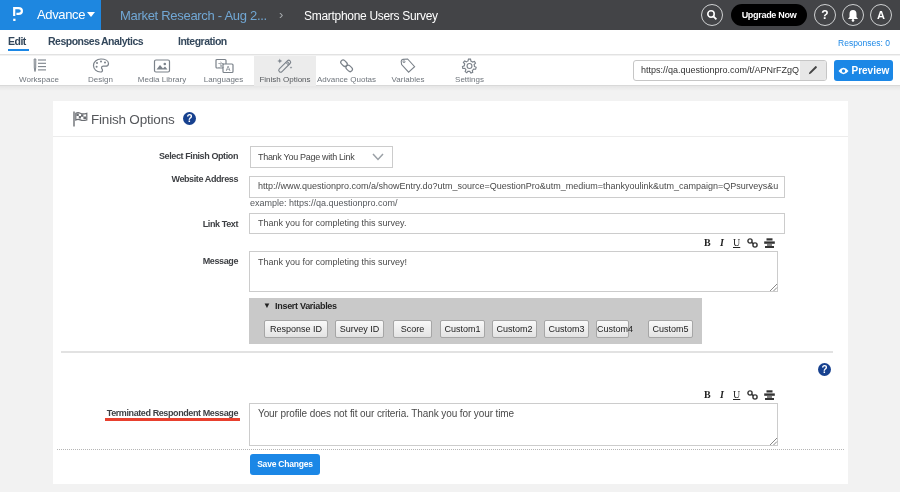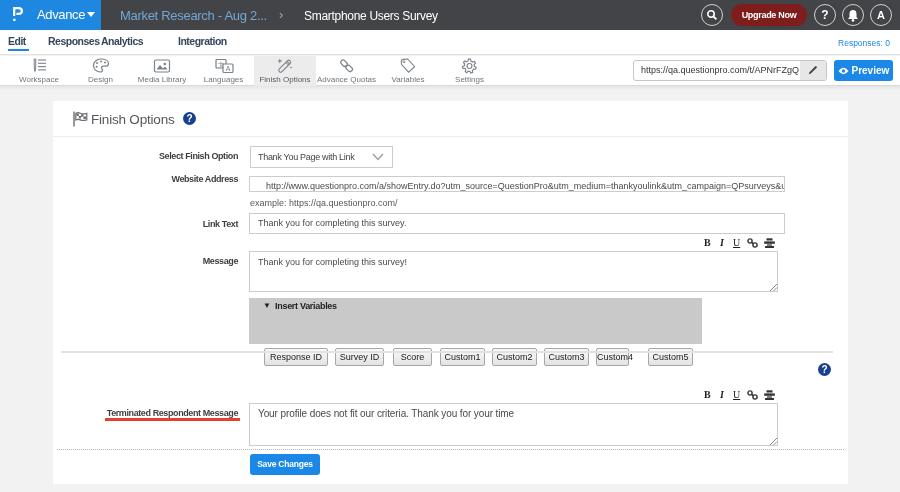--- a/index.html
+++ b/index.html
@@ -9,21 +9,21 @@
 
   
   #topbar { left:0; top:0; width:900px; height:30px; background:#434447; }
   #logobox { left:0; top:0; width:101px; height:31px; background:#1e87e0; }
   #surveys { left:37px; top:7px; color:#fff; font-size:13px; letter-spacing:-0.35px; }
   #ddarrow { left:87px; top:12px; width:0; height:0; border-left:4.5px solid transparent; border-right:4.5px solid transparent; border-top:5.5px solid #fff; }
   #crumb1 { left:120px; top:8px; color:#71a7d4; font-size:13px; letter-spacing:-0.3px; }
   #crumbsep { left:279px; top:7px; color:#a7abae; font-size:13px; }
   #crumb2 { left:304px; top:9px; color:#fff; font-size:12px; letter-spacing:-0.3px; }
   .circ { width:22px; height:22px; border:1px solid #cfd1d2; border-radius:50%; top:4px; color:#fff; text-align:center; }
-  #upgrade { left:731px; top:4px; width:76px; height:22px; background:#7f1d1d; border-radius:11px; color:#fff; font-size:9px; letter-spacing:-0.3px; font-weight:bold; text-align:center; line-height:22px; }
+  #upgrade { left:731px; top:4px; width:76px; height:22px; background:#000000; border-radius:11px; color:#fff; font-size:9px; letter-spacing:-0.3px; font-weight:bold; text-align:center; line-height:22px; }
 
   
   #navrow { left:0; top:30px; width:900px; height:25px; background:#fff; border-bottom:1px solid #e2e2e2; }
   .nav { top:35px; color:#33475b; font-size:10.5px; font-weight:bold; letter-spacing:-0.5px; }
   #editline { left:8px; top:49px; width:21px; height:2px; background:#1b87e6; }
   #responses { top:38px; right:10px; color:#1b87e6; font-size:8.5px; }
 
   
   #toolrow { left:0; top:56px; width:900px; height:30px; background:#fff; border-bottom:1px solid #d9d9d9; }
   #toolshadow { left:0; top:86px; width:900px; height:5px; background:linear-gradient(to bottom, rgba(0,0,0,0.05), rgba(0,0,0,0)); }
@@ -40,32 +40,32 @@
   #cardhead { left:53px; top:101px; width:795px; height:36px; border-bottom:1px solid #ececec; }
   #fo-title { left:91px; top:112px; font-size:13.5px; color:#55575b; letter-spacing:-0.2px; }
   .qhelp { width:13px; height:13px; border-radius:50%; background:#17418f; color:#fff; font-size:10px; font-weight:bold; text-align:center; line-height:13px; }
 
   .flabel { font-size:9px; font-weight:bold; color:#3e4044; text-align:right; width:210px; left:28px; white-space:nowrap; letter-spacing:-0.4px; }
   .inbox { border:1px solid #ccc; background:#fff; color:#4a4a4a; }
 
   #sel { left:250px; top:146px; width:143px; height:22px; border:1px solid #ccc; font-size:9px; letter-spacing:-0.3px; color:#444; line-height:20px; padding-left:7px; white-space:nowrap; overflow:hidden; }
   #selarrow { left:372px; top:153px; }
 
-  #websitein { left:249px; top:176px; width:536px; height:16px; font-size:9px; line-height:18px; padding-left:16px; white-space:nowrap; overflow:hidden; }
+  #websitein { left:249px; top:176px; width:536px; height:22px; font-size:9px; line-height:18px; padding-left:8px; white-space:nowrap; overflow:hidden; }
   #example { left:250px; top:198px; font-size:9px; color:#55585c; }
   #linktextin { left:249px; top:213px; width:536px; height:21px; font-size:9px; line-height:19px; padding-left:8px; }
 
   .rtbar { font-size:10px; color:#222; }
   #msgarea { left:249px; top:251px; width:529px; height:41px; font-size:9px; padding:5px 8px; }
   #termarea { left:249px; top:403px; width:529px; height:43px; font-size:10px; letter-spacing:-0.1px; padding:4px 8px; }
 
   
   #ivpanel { left:249px; top:298px; width:453px; height:46px; background:#c9c9c9; }
   #ivhead { left:263px; top:301px; font-size:9px; letter-spacing:-0.3px; font-weight:bold; color:#222; }
-  .ivbtn { top:320px; height:18px; border:1px solid #a6a6a6; border-radius:2px; background:linear-gradient(#f9f9f9,#e3e3e3); font-size:9px; color:#222; text-align:center; line-height:16px; white-space:nowrap;margin-top:28px; }
+  .ivbtn { top:320px; height:18px; border:1px solid #a6a6a6; border-radius:2px; background:linear-gradient(#f9f9f9,#e3e3e3); font-size:9px; color:#222; text-align:center; line-height:16px; white-space:nowrap; }
 
   #divider { left:61px; top:351px; width:772px; height:2px; background:#e2e2e2; }
   #redline { left:105px; top:418px; width:135px; height:2.5px; background:#e8402e; }
   #dotted { left:57px; top:449px; width:787px; height:0; border-top:1px dotted #b5b5b5; }
   #savebtn { left:250px; top:454px; width:70px; height:21px; background:#1b87e6; border-radius:3px; color:#fff; font-size:8.5px; letter-spacing:-0.2px; font-weight:bold; text-align:center; line-height:21px; white-space:nowrap; }
 </style>
 </head>
 <body>
 <div class="abs" id="topbar"></div>
 <div class="abs" id="logobox"></div>

